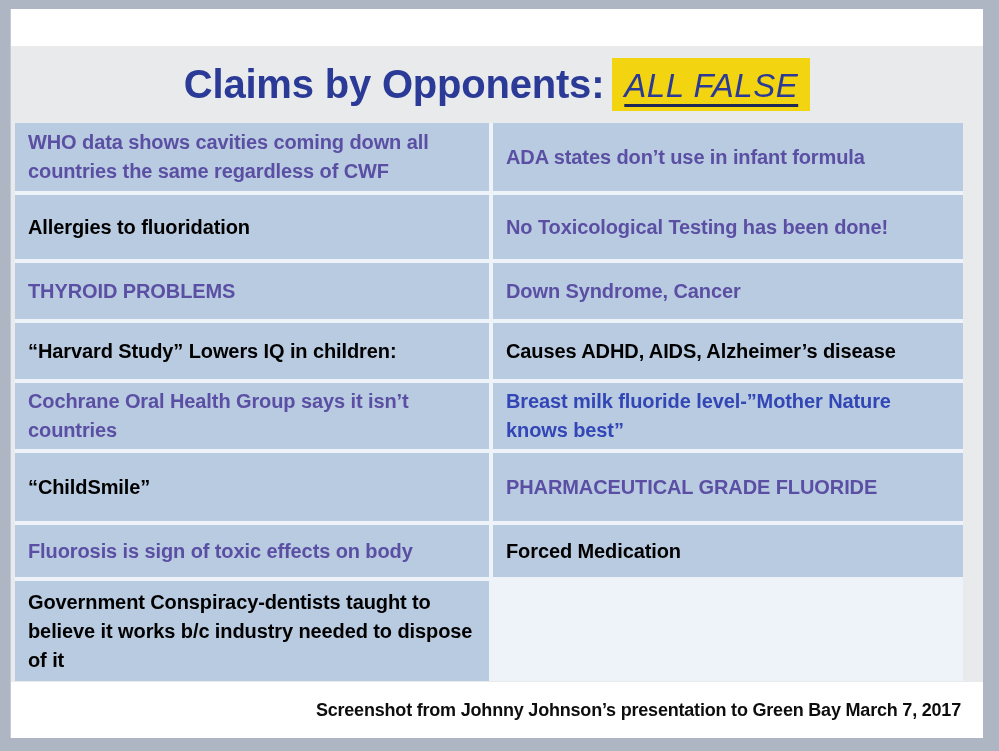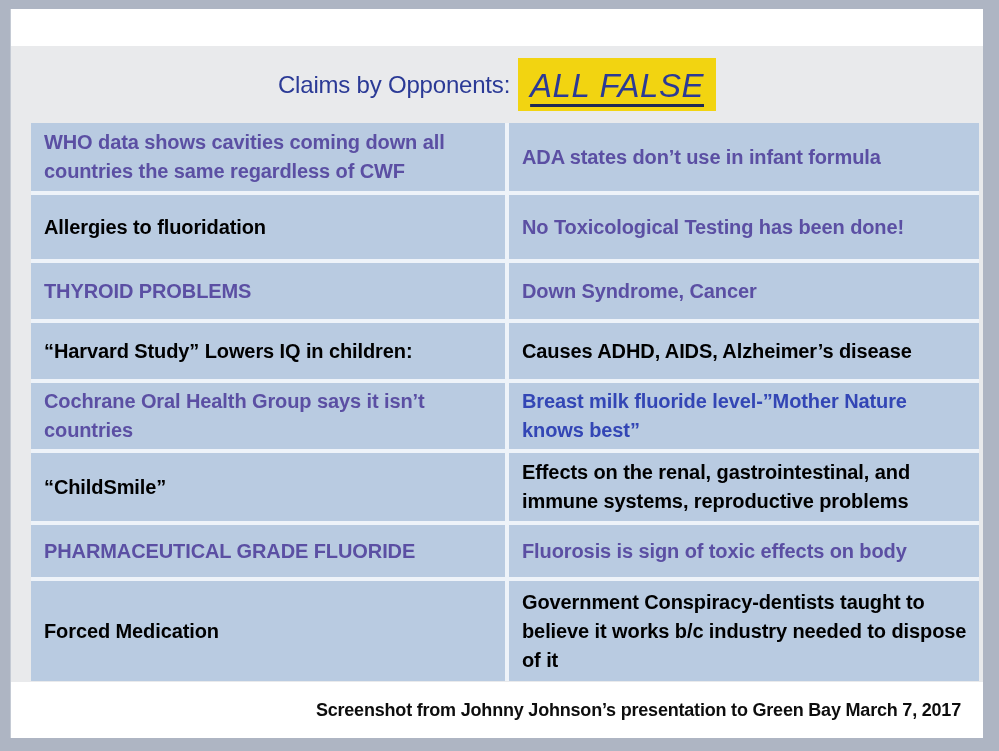--- a/index.html
+++ b/index.html
@@ -21,41 +21,41 @@
   }
   .top-strip { height: 37px; background: #ffffff; flex: 0 0 auto; }
   .slide { flex: 1 1 auto; position: relative; }
   .title-row {
     height: 77px;
     display: flex;
     align-items: center;
     justify-content: center;
   }
   .title-prefix {
-    font-size: 24px;
-    font-weight: normal;
+    font-size: 40px;
+    font-weight: bold;
     color: #2b3a96;
     letter-spacing: -0.2px;
     margin-right: 8px;
   }
   .title-highlight {
     font-size: 33px;
     font-weight: normal;
     font-style: italic;
     color: #2b3a96;
     background: #f2d411;
     padding: 9px 12px 6px 12px;
     text-decoration: underline;
     text-decoration-thickness: 3px;
     text-decoration-color: #1e2a55;
     text-underline-offset: 7px;
     letter-spacing: 0.5px;
   }
   .claims-table {
-    margin-left: 20px;
+    margin-left: 4px;
     width: 948px;
     display: grid;
     grid-template-columns: 474px 470px;
     grid-template-rows: 68px 64px 56px 56px 66px 68px 52px 100px;
     gap: 4px;
     background: #eef3f9;
   }
   .cell {
     background: #b9cbe1;
     display: flex;
@@ -122,23 +122,20 @@
         </div>
         <div class="cell c-purple">
           <span>Cochrane Oral Health Group says it isn’t countries</span>
         </div>
         <div class="cell c-blue">
           <span>Breast milk fluoride level-”Mother Nature knows best”</span>
         </div>
         <div class="cell c-black">
           <span>“ChildSmile”</span>
         </div>
-        <div class="cell c-black">
-          <span>Effects on the renal, gastrointestinal, and immune systems, reproductive problems</span>
-        </div>
         <div class="cell c-purple">
           <span>PHARMACEUTICAL GRADE FLUORIDE</span>
         </div>
         <div class="cell c-purple">
           <span>Fluorosis is sign of toxic effects on body</span>
         </div>
         <div class="cell c-black">
           <span>Forced Medication</span>
         </div>
         <div class="cell c-black">

